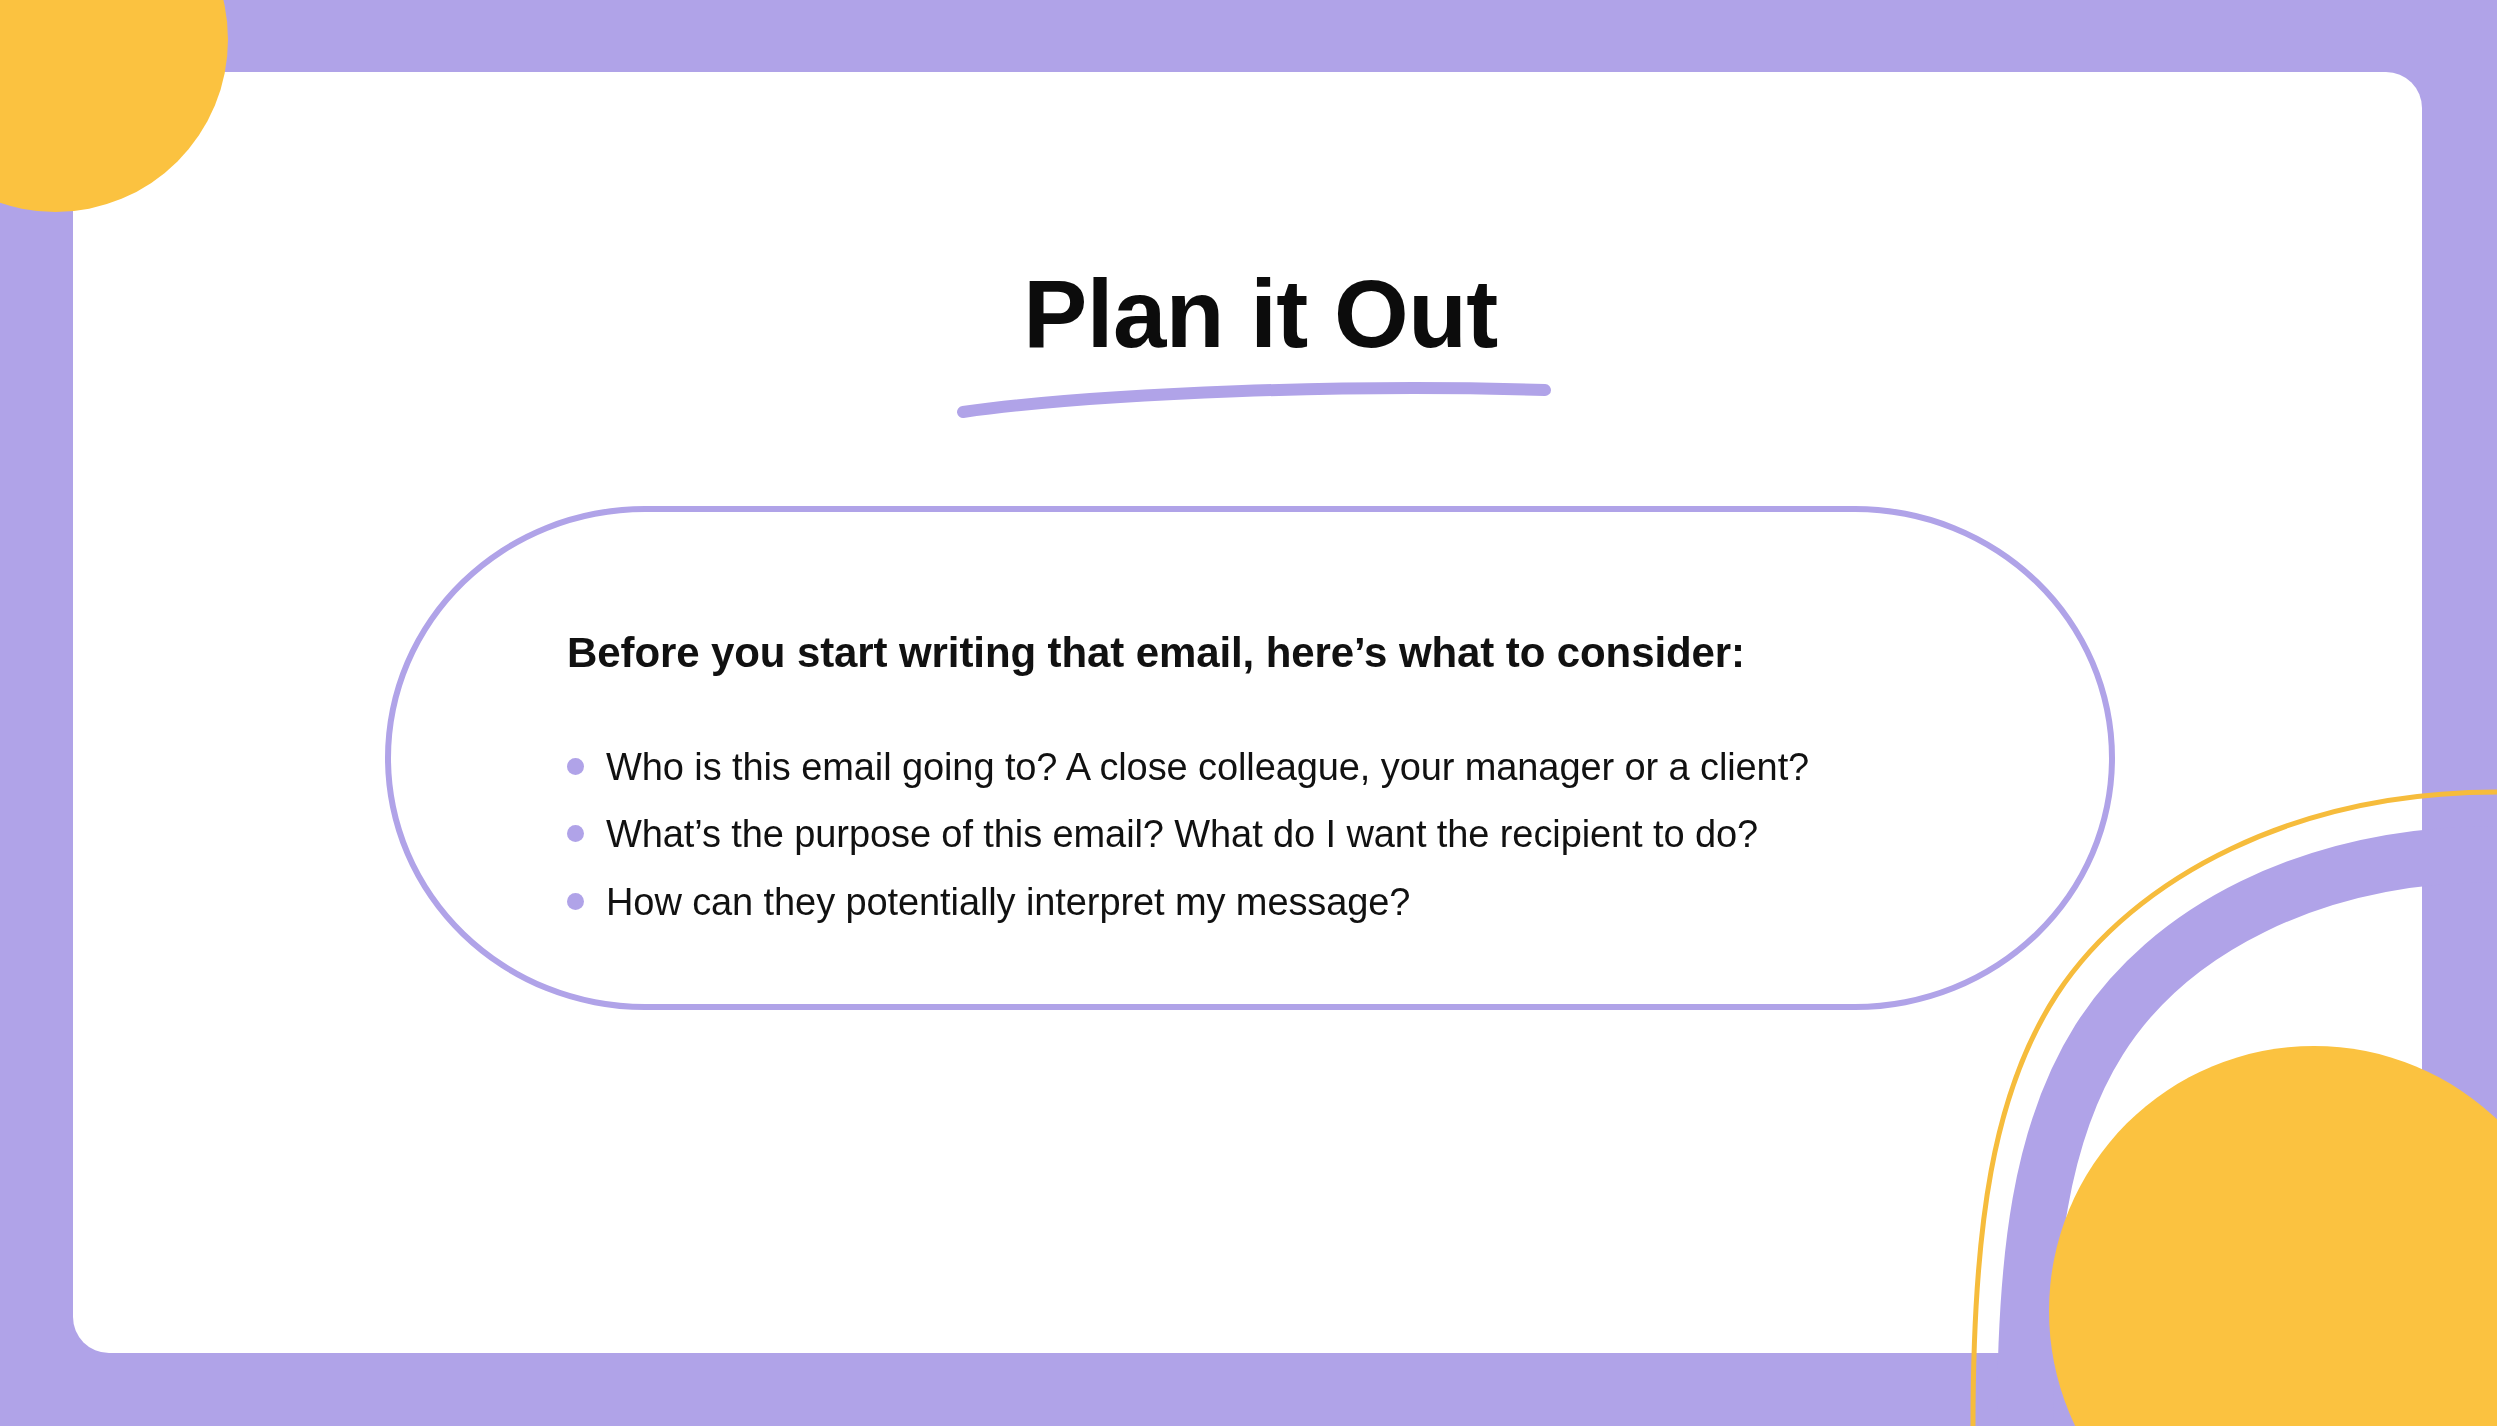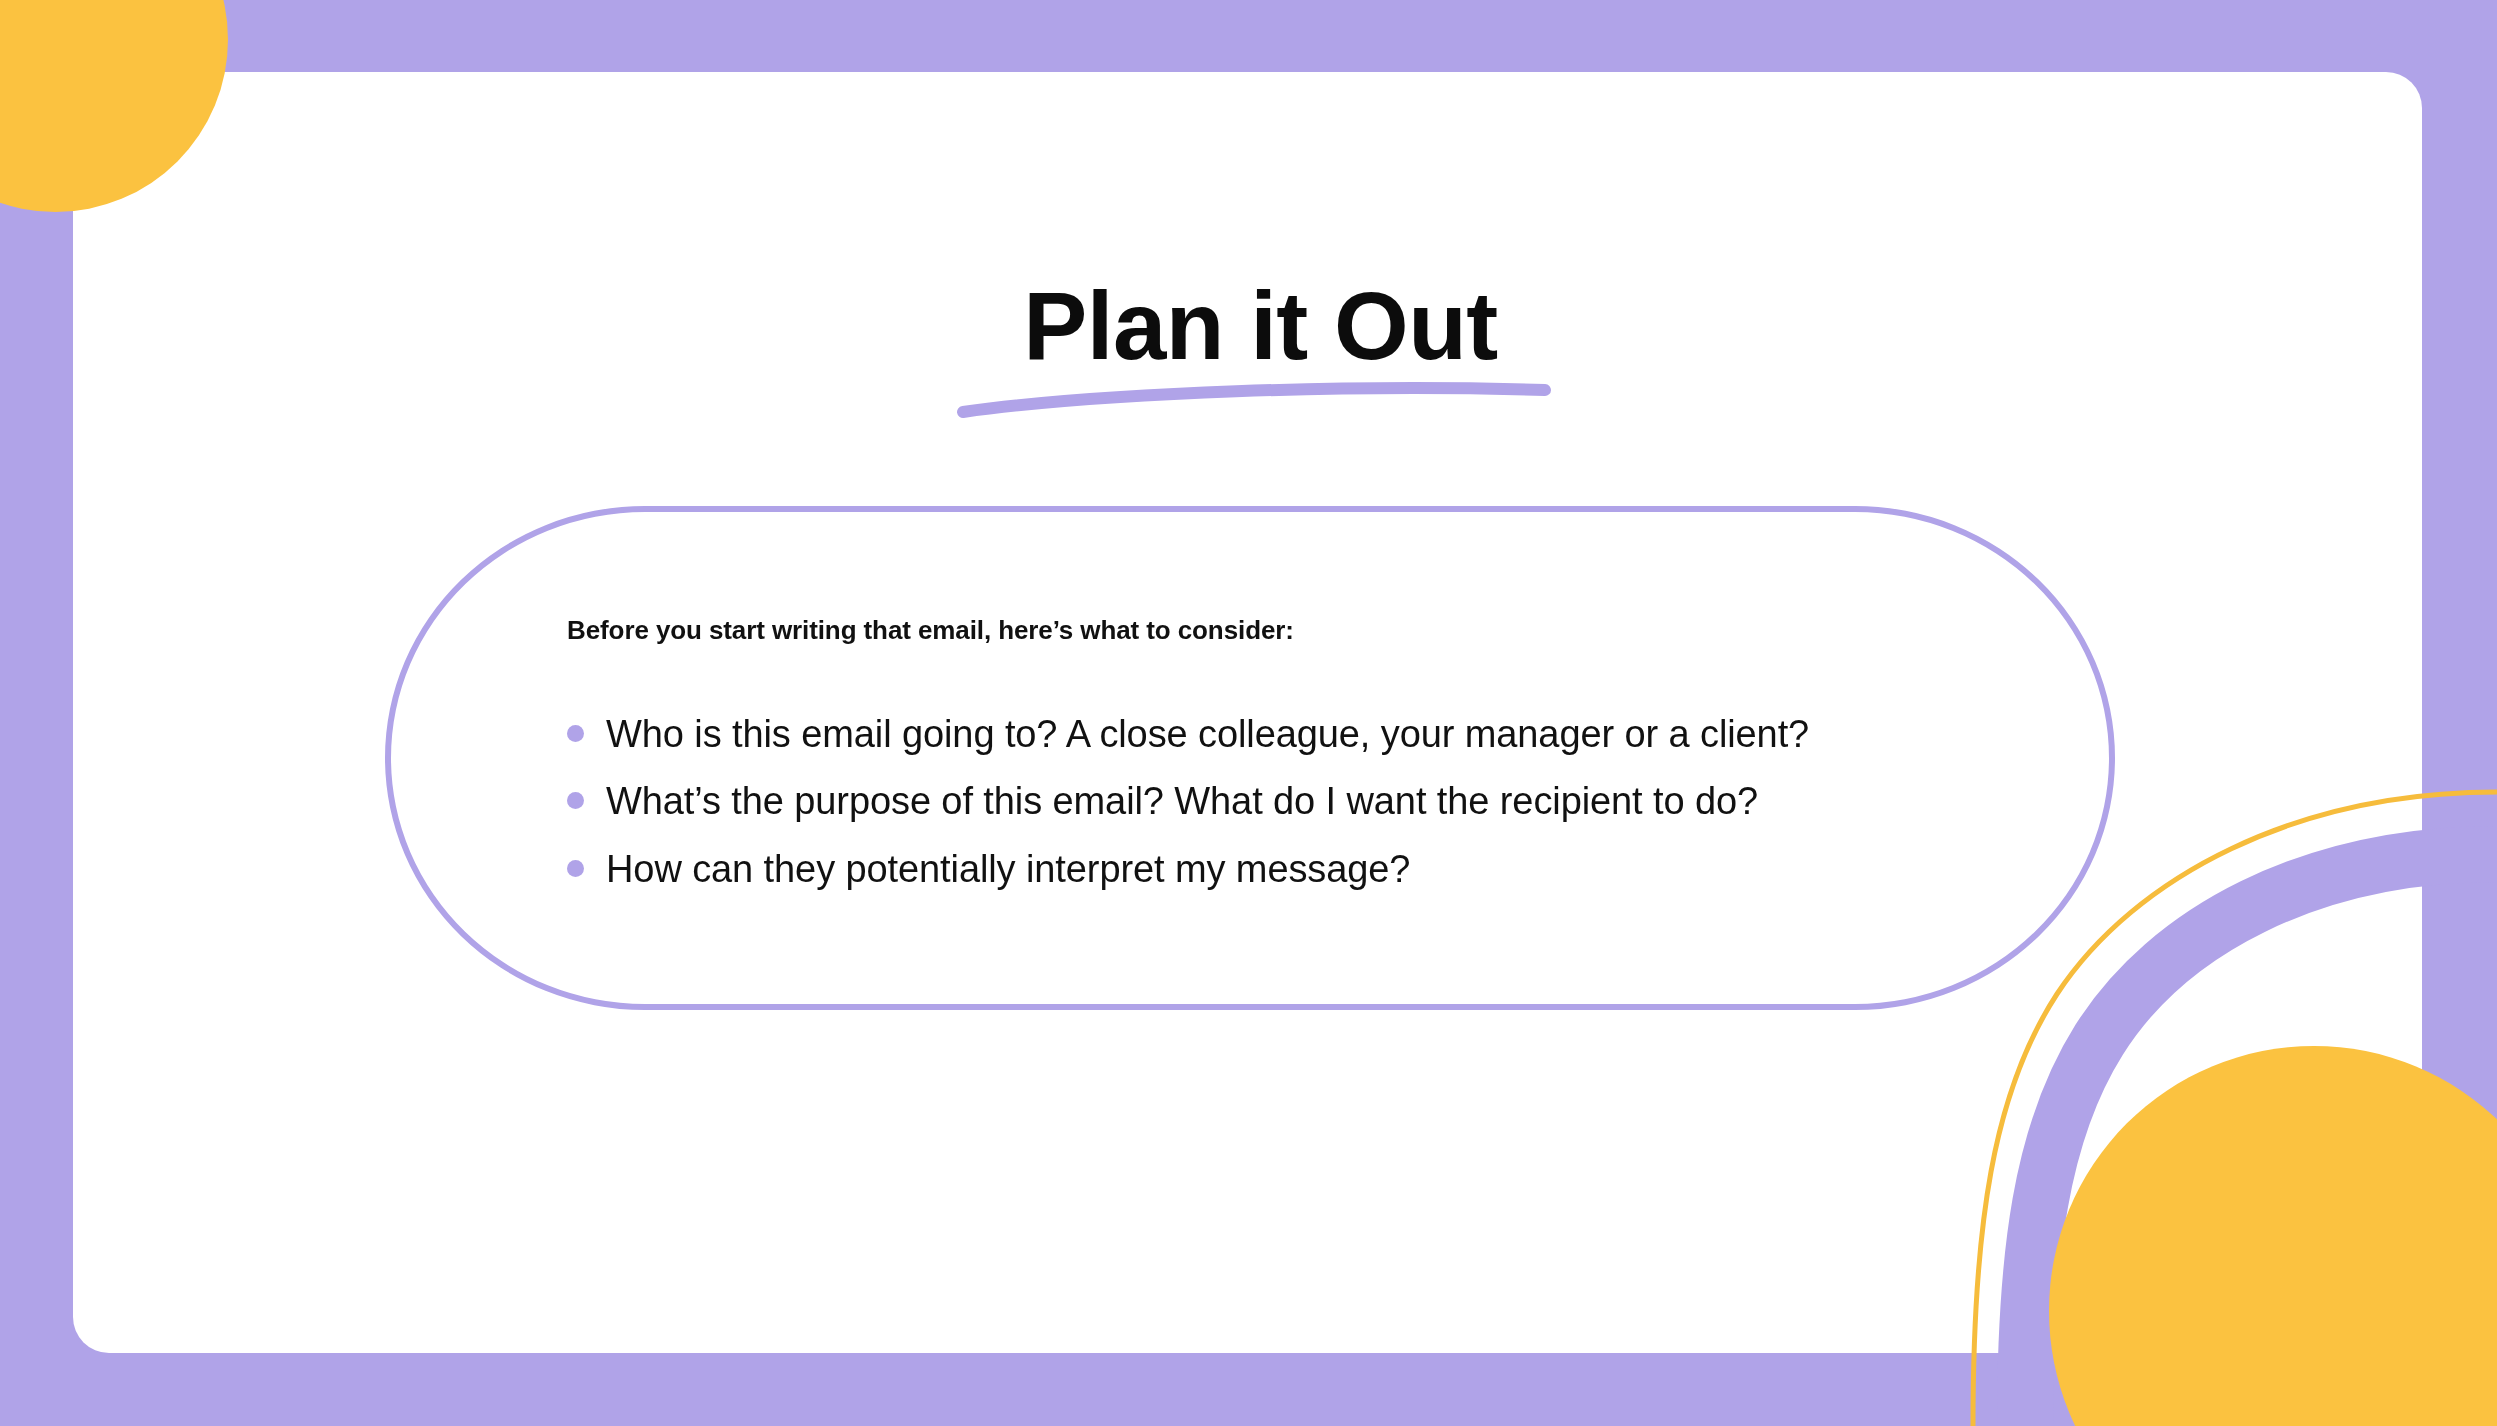--- a/index.html
+++ b/index.html
@@ -87,21 +87,21 @@
     right: 0;
     top: 262px;
     text-align: center;
   }
   .title {
     font-size: 96px;
     font-weight: bold;
     color: #0c0c0c;
     letter-spacing: -0.5px;
     line-height: 1;
-    margin: 16px;
+    margin: 4px;
     padding-left: 24px;
   }
   .title-underline {
     position: absolute;
     left: 955px;
     top: 374px;
     width: 600px;
     height: 46px;
   }
   .title-underline svg { display: block; width: 100%; height: 100%; }
@@ -120,25 +120,25 @@
   }
 
   .pill-inner {
     position: absolute;
     left: 176px;
     top: 98px;
     right: 120px;
   }
 
   .lead {
-    font-size: 26px;
+    font-size: 42px;
     font-weight: bold;
     color: #111111;
     line-height: 1.3;
-    margin: 4px 0 62px 0;
+    margin: 16px 0 62px 0;
     letter-spacing: -0.1px;
   }
 
   .bullets {
     list-style: none;
     margin: 0;
     padding: 0;
   }
   .bullet {
     display: flex;

